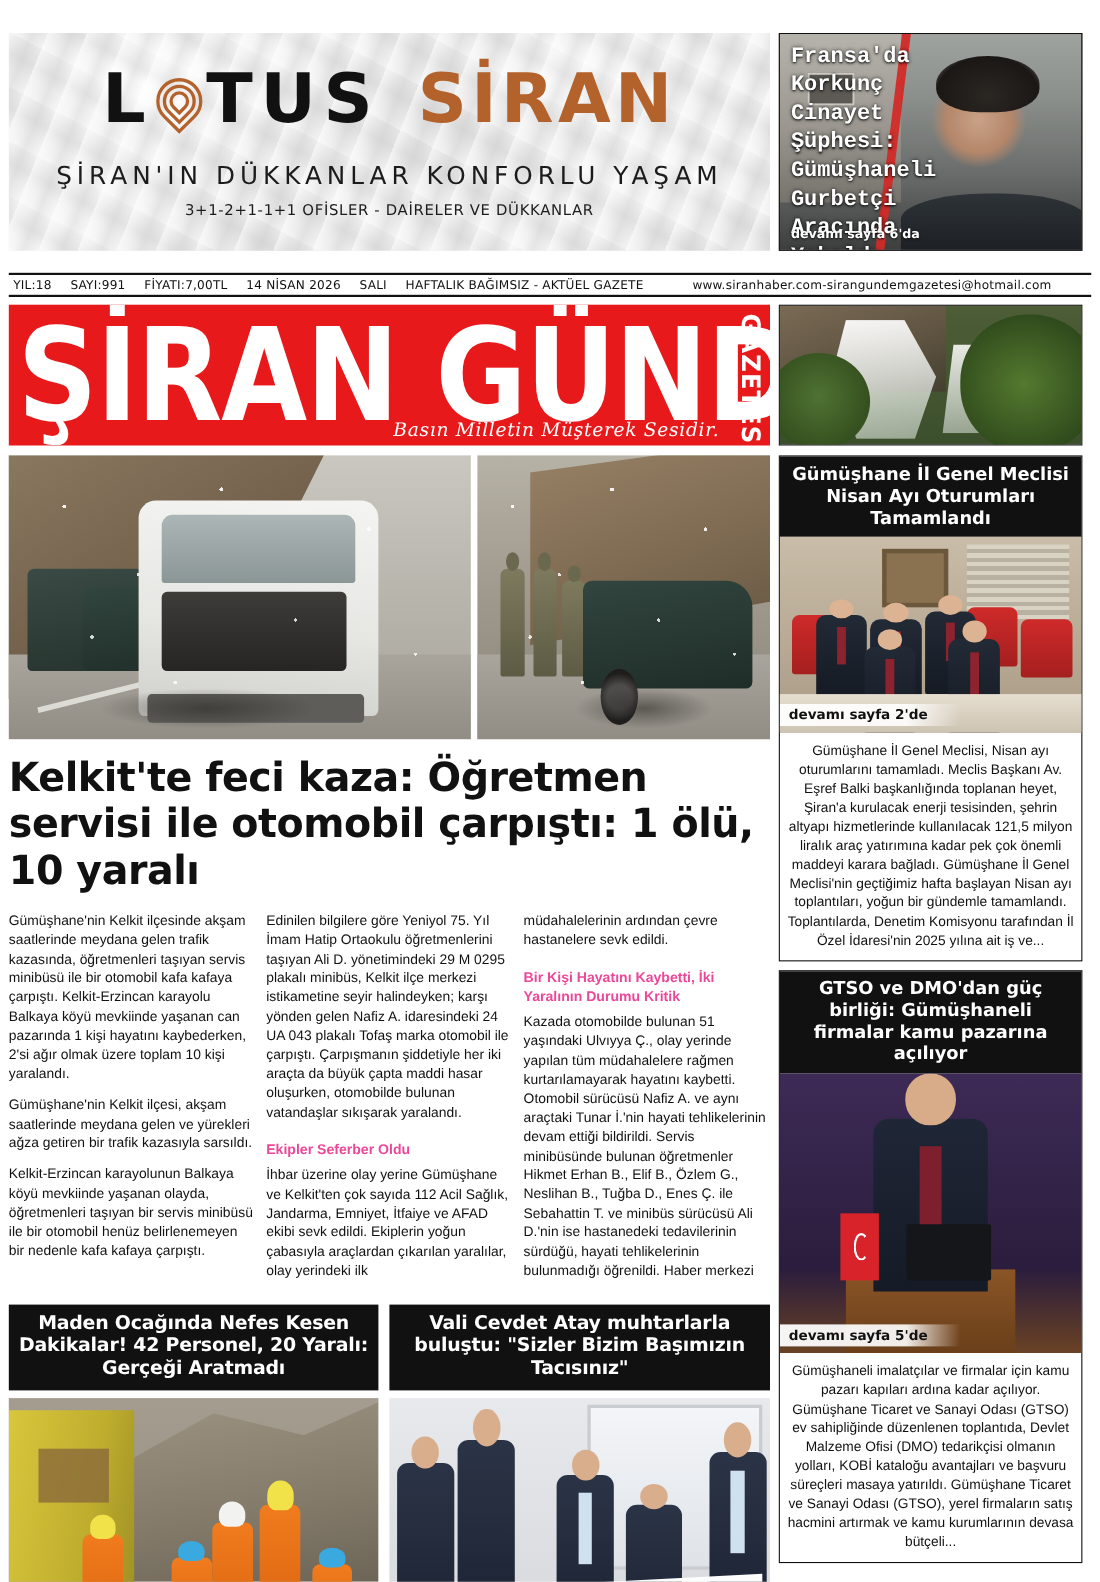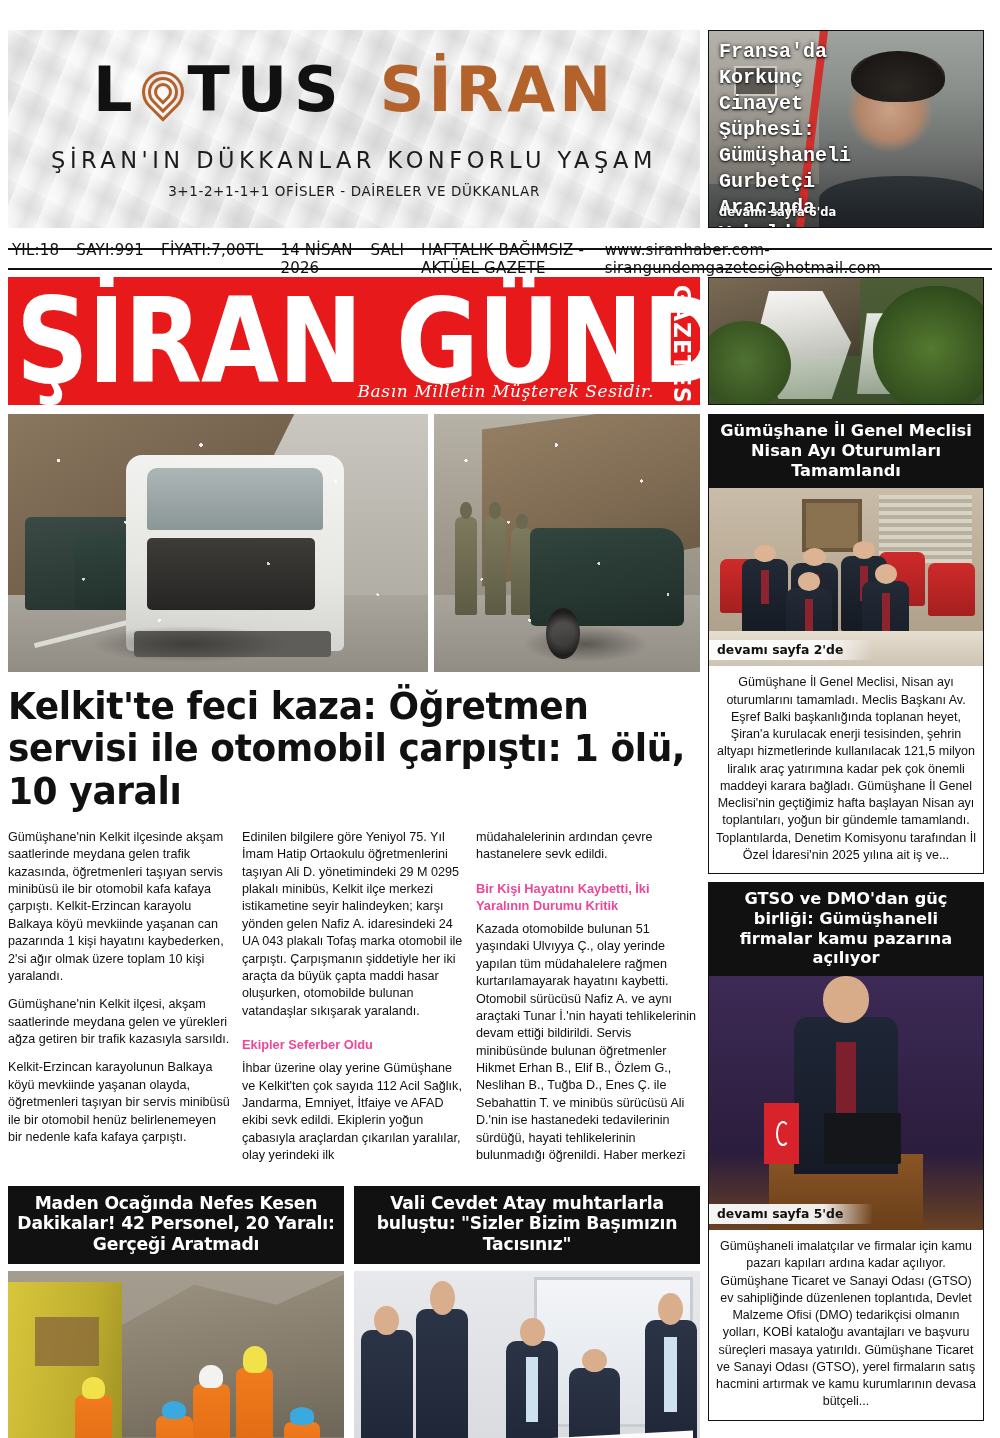--- a/index.html
+++ b/index.html
@@ -114,21 +114,21 @@
 
   
   .info-bar {
     margin-top: 8px; border-top: 2px solid #111; border-bottom: 2px solid #111;
     height: 22px; display: flex; align-items: center; justify-content: space-between;
     padding: 0 4px;
   }
   .info-left { display: flex; gap: 17px; }
   .info-left span, .info-right {
     font-family: "DejaVu Sans", sans-serif;
-    font-size: 15px; font-weight: 500; color: #111; letter-spacing: 0.2px;
+    font-size: 11px; font-weight: 500; color: #111; letter-spacing: 0.2px;
   }
   .info-right { margin-right: 32px; }
 
   
   .masthead-zone { display: flex; gap: 8px; margin-top: 7px; height: 128px; }
   .masthead {
     width: 692px; height: 128px; background: #e8191b; position: relative; overflow: hidden;
   }
   .mh-text {
     position: absolute; left: 8px; top: -4px;

